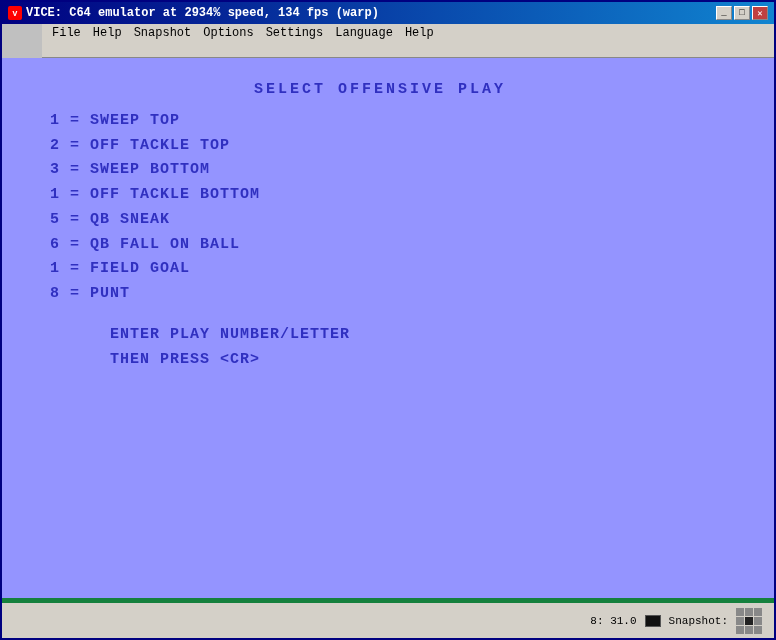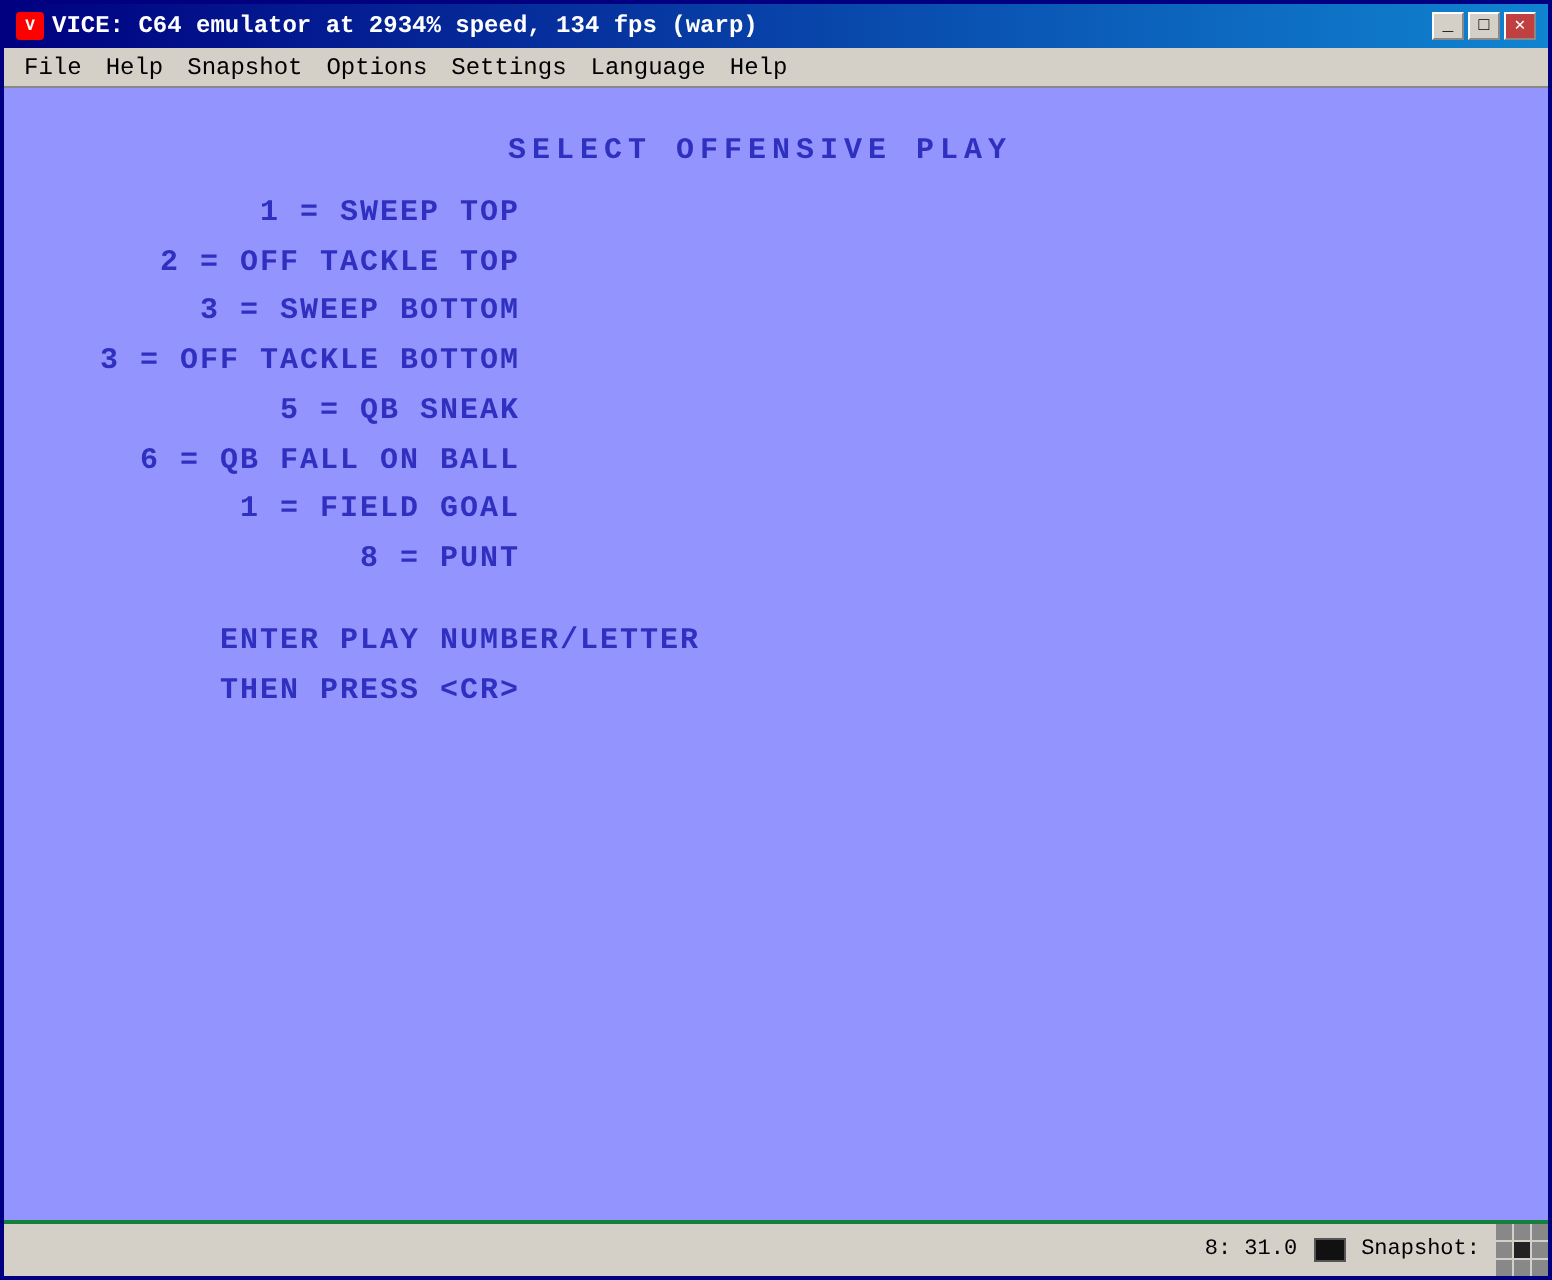--- a/index.html
+++ b/index.html
@@ -75,24 +75,25 @@
 
     .title-btn.close { background: #c04040; color: white; }
     .title-btn.maximize { background: #d4d0c8; }
     .title-btn.minimize { background: #d4d0c8; }
 
     
     .menu-bar {
       background: #d4d0c8;
       border-bottom: 1px solid #888;
       display: flex;
-      align-items: flex-end;
-      height: 20px;
+      align-items: flex-start;
+      height: 34px;
       padding: 0 4px;
       flex-shrink: 0;
+      margin-left: 40px;
     }
 
     .menu-item {
       font-size: 12px;
       color: #000;
       padding: 2px 6px;
       cursor: pointer;
     }
 
     
@@ -137,26 +138,26 @@
     }
 
     .enter-section {
       margin-top: 16px;
       padding-left: 60px;
     }
 
     
     .status-bar {
       background: #d4d0c8;
-      border-top: 2px solid #15803d;
-      height: 28px;
+      border-top: 5px solid #15803d;
+      height: 40px;
       display: flex;
       align-items: center;
       justify-content: flex-end;
-      padding: 0 0;
+      padding: 0 12px;
       font-size: 11px;
       gap: 8px;
       flex-shrink: 0;
     }
 
     .status-text {
       font-size: 11px;
       color: #000;
     }
 
@@ -216,26 +217,26 @@
     <div class="menu-item">Settings</div>
     <div class="menu-item">Language</div>
     <div class="menu-item">Help</div>
   </div>
 
   <div class="c64-screen">
     <div class="c64-content">
 
       <div class="title-line">SELECT OFFENSIVE PLAY</div>
 
-      <div style="display: flex; gap: 28px; margin-top: 4px; text-align: right;">
+      <div style="display: flex; gap: 28px; margin-top: 4px;">
         <div class="play-col">
           <div class="play-line">1 = SWEEP TOP</div>
           <div class="play-line">2 = OFF TACKLE TOP</div>
           <div class="play-line">3 = SWEEP BOTTOM</div>
-          <div class="play-line">3 = OFF TACKLE BOTTOM</div>
+          <div class="play-line">1 = OFF TACKLE BOTTOM</div>
           <div class="play-line">5 = QB SNEAK</div>
           <div class="play-line">6 = QB FALL ON BALL</div>
           <div class="play-line">1 = FIELD GOAL</div>
           <div class="play-line">8 = PUNT</div>
         </div>
       </div>
 
       <div class="enter-section">
         <div class="play-single">ENTER PLAY NUMBER/LETTER</div>
         <div class="play-single">THEN PRESS &lt;CR&gt;</div>

